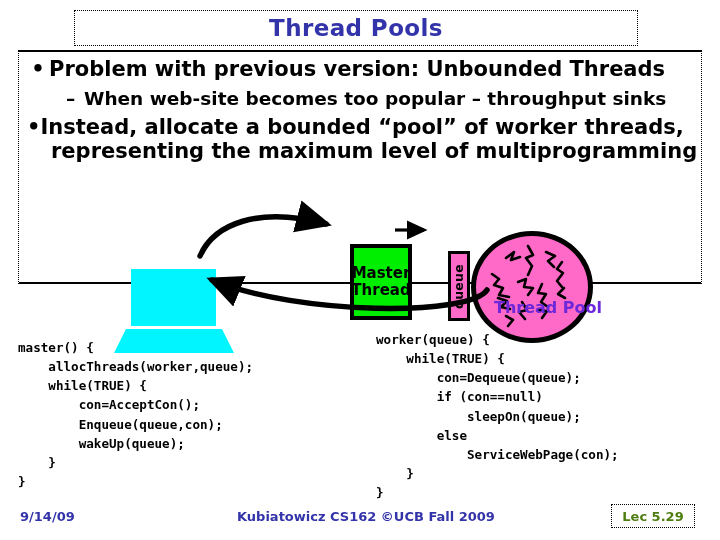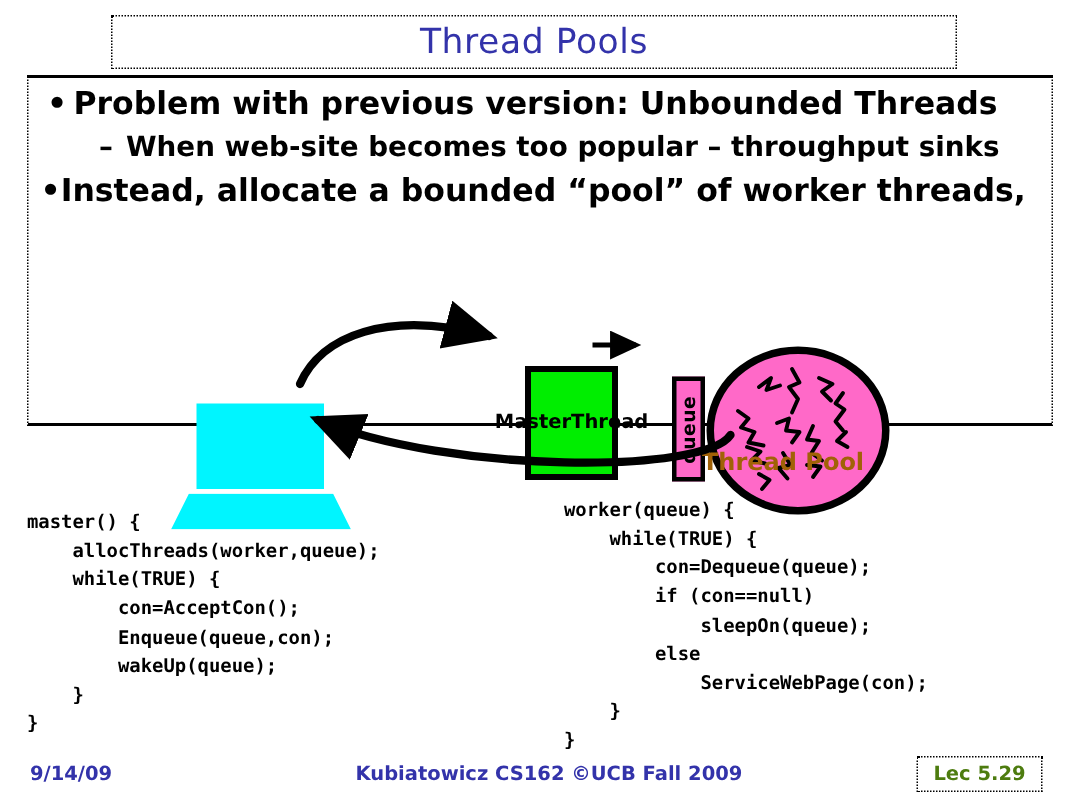--- a/index.html
+++ b/index.html
@@ -24,21 +24,21 @@
     height: 36px;
     border: 1px dotted #000000;
     box-sizing: border-box;
     display: flex;
     align-items: center;
     justify-content: center;
   }
   #title-text {
     color: #3333aa;
     font-size: 23px;
-    font-weight: normal;
+    font-weight: bold;
     font-family: "DejaVu Sans", sans-serif;
     letter-spacing: 0.4px;
     white-space: nowrap;
   }
 
   
   #content-box {
     position: absolute;
     left: 18px;
     top: 50px;
@@ -130,23 +130,24 @@
   #master-thread-box {
     position: absolute;
     left: 331px;
     top: 192px;
     width: 62px;
     height: 76px;
     background: #00ee00;
     border: 4px solid #000000;
     box-sizing: border-box;
     display: flex;
+    flex-direction: column;
     align-items: center;
     justify-content: center;
-    font-size: 13px;
+    font-size: 15px;
     font-weight: bold;
     color: #000000;
     line-height: 1.15;
   }
 
   
   #queue-box {
     position: absolute;
     left: 429px;
     top: 199px;
@@ -180,22 +181,23 @@
     border-radius: 50%;
     box-sizing: border-box;
     overflow: hidden;
   }
   #thread-pool-label {
     position: absolute;
     left: 468px;
     top: 298px;
     font-size: 16px;
     font-weight: bold;
-    color: #a16207;
-    white-space: nowrap;
+    color: #6d28d9;
+    white-space: nowrap;
+    padding-left: 26px;
   }
 
   
   .code-block {
     position: absolute;
     font-family: "DejaVu Sans Mono", monospace;
     font-size: 12.6px;
     font-weight: bold;
     color: #000000;
     line-height: 1.52;
@@ -241,21 +243,21 @@
 <div id="title-box">
   <div id="title-text">Thread Pools</div>
 </div>
 
 <div id="content-box">
 
   <div class="bullet-l1" id="bullet-1"><span class="dot">•</span><span>Problem with previous version: Unbounded Threads</span></div>
 
   <div class="bullet-l2" id="bullet-1a"><span class="dash">–</span><span>When web-site becomes too popular – throughput sinks</span></div>
 
-  <div id="bullet-2-wrap"><span class="dot">•</span><span>Instead, allocate a bounded “pool” of worker threads,</span></div>
+  <div id="bullet-2-wrap"><span class="dot">•</span><span>Instead, allocate a bounded “pool” of worker threads,</span><span id="bullet-2-line2">representing the maximum level of multiprogramming</span></div>
 
   <div id="laptop-screen"></div>
   <div id="laptop-base"></div>
 
   <div id="master-thread-box">
     <span>Master</span>
     <span>Thread</span>
   </div>
 
   <div id="queue-box">

